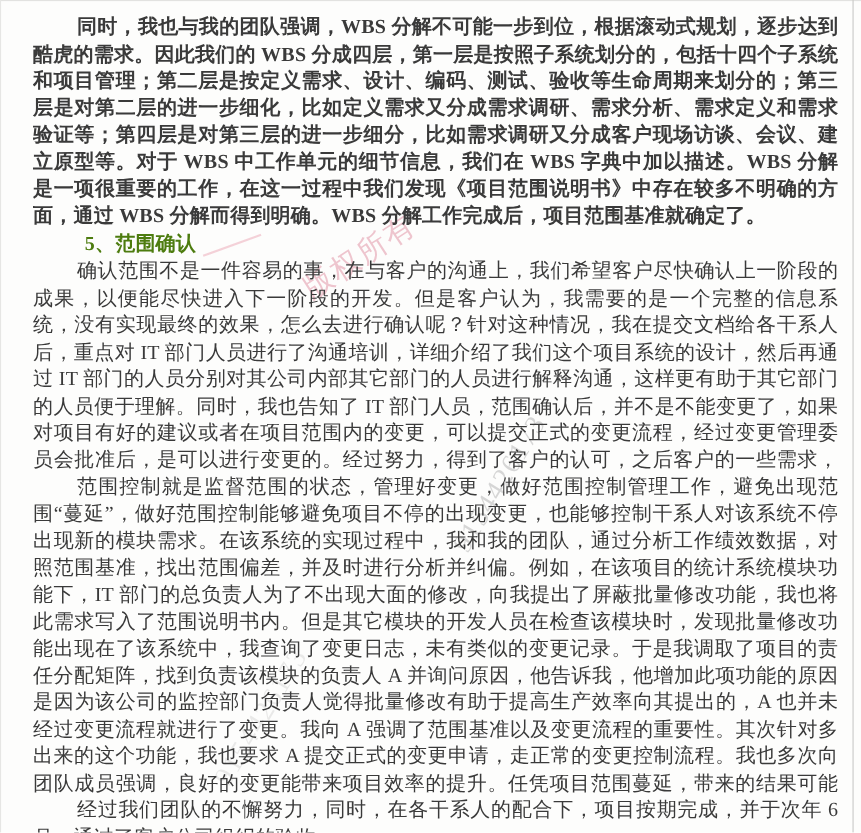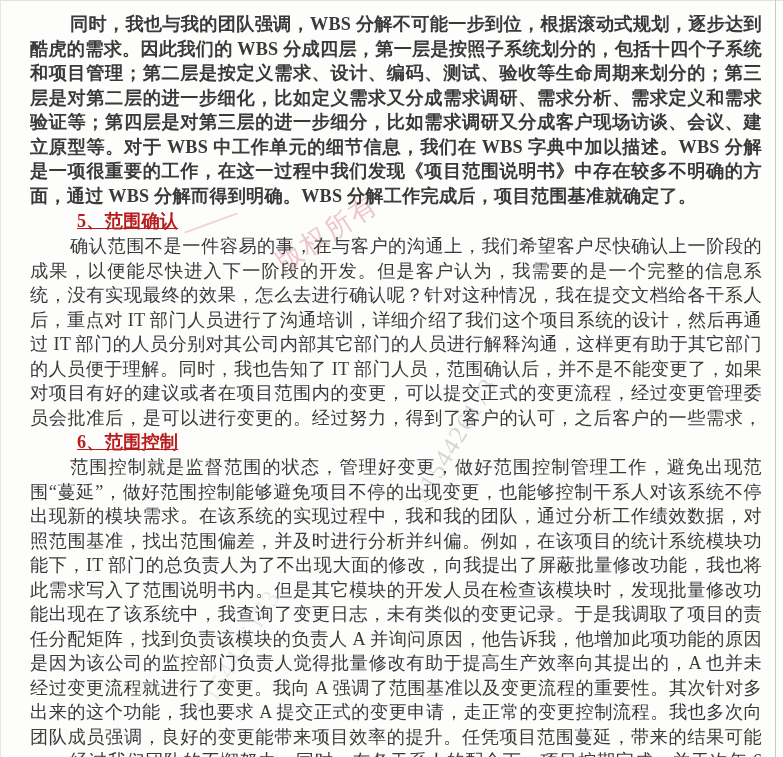--- a/index.html
+++ b/index.html
@@ -19,21 +19,21 @@
     left:30px;top:12px;width:732px;
     font-size:18.2px;
     line-height:24.55px;
     color:#3a3a3a;
     text-align:justify;
     text-align-last:left;
     letter-spacing:0.2px;
   }
   .content p{margin:0;overflow:hidden;}
   .para{text-indent:40px;}
-  .heading{text-indent:47px;font-weight:bold;color:#b91c1c;text-decoration:underline;}
+  .heading{text-indent:47px;font-weight:bold;color:#4d7c0f;}
   .b0{height:197px;font-weight:bold;}
   .b1{height:25px;}
   .b2{height:196px;}
   .b3{height:25px;}
   .b4{height:294px;}
   .b5{height:40px;}
 
   .watermark{
     position:absolute;
     pointer-events:none;
@@ -79,18 +79,17 @@
 
   <span class="watermark wm-number-1" style="color: rgb(184, 184, 184);">9154426173</span>
   <span class="watermark wm-number-2" style="color: rgb(184, 184, 184);">9154426173</span>
   <span class="watermark wm-copyright" style="color: rgb(224, 143, 162);">版权所有</span>
   <div class="wm-stroke"></div>
 
   <div class="content">
     <p class="para b0">同时，我也与我的团队强调，WBS 分解不可能一步到位，根据滚动式规划，逐步达到酷虎的需求。因此我们的 WBS 分成四层，第一层是按照子系统划分的，包括十四个子系统和项目管理；第二层是按定义需求、设计、编码、测试、验收等生命周期来划分的；第三层是对第二层的进一步细化，比如定义需求又分成需求调研、需求分析、需求定义和需求验证等；第四层是对第三层的进一步细分，比如需求调研又分成客户现场访谈、会议、建立原型等。对于 WBS 中工作单元的细节信息，我们在 WBS 字典中加以描述。WBS 分解是一项很重要的工作，在这一过程中我们发现《项目范围说明书》中存在较多不明确的方面，通过 WBS 分解而得到明确。WBS 分解工作完成后，项目范围基准就确定了。</p>
     <p class="heading b1">5、范围确认</p>
     <p class="para b2">确认范围不是一件容易的事，在与客户的沟通上，我们希望客户尽快确认上一阶段的成果，以便能尽快进入下一阶段的开发。但是客户认为，我需要的是一个完整的信息系统，没有实现最终的效果，怎么去进行确认呢？针对这种情况，我在提交文档给各干系人后，重点对 IT 部门人员进行了沟通培训，详细介绍了我们这个项目系统的设计，然后再通过 IT 部门的人员分别对其公司内部其它部门的人员进行解释沟通，这样更有助于其它部门的人员便于理解。同时，我也告知了 IT 部门人员，范围确认后，并不是不能变更了，如果对项目有好的建议或者在项目范围内的变更，可以提交正式的变更流程，经过变更管理委员会批准后，是可以进行变更的。经过努力，得到了客户的认可，之后客户的一些需求，也提交了标准的变更控制流程</p>
-    <p class="heading b3">6、范围控制</p>
     <p class="para b4">范围控制就是监督范围的状态，管理好变更，做好范围控制管理工作，避免出现范围“蔓延”，做好范围控制能够避免项目不停的出现变更，也能够控制干系人对该系统不停出现新的模块需求。在该系统的实现过程中，我和我的团队，通过分析工作绩效数据，对照范围基准，找出范围偏差，并及时进行分析并纠偏。例如，在该项目的统计系统模块功能下，IT 部门的总负责人为了不出现大面的修改，向我提出了屏蔽批量修改功能，我也将此需求写入了范围说明书内。但是其它模块的开发人员在检查该模块时，发现批量修改功能出现在了该系统中，我查询了变更日志，未有类似的变更记录。于是我调取了项目的责任分配矩阵，找到负责该模块的负责人 A 并询问原因，他告诉我，他增加此项功能的原因是因为该公司的监控部门负责人觉得批量修改有助于提高生产效率向其提出的，A 也并未经过变更流程就进行了变更。我向 A 强调了范围基准以及变更流程的重要性。其次针对多出来的这个功能，我也要求 A 提交正式的变更申请，走正常的变更控制流程。我也多次向团队成员强调，良好的变更能带来项目效率的提升。任凭项目范围蔓延，带来的结果可能是工期的延长，无法在规定时间内完成项目的交付。</p>
     <p class="para b5">经过我们团队的不懈努力，同时，在各干系人的配合下，项目按期完成，并于次年 6 月，通过了客户公司组织的验收。</p>
   </div>
 
 </div>
 
 </body></html>

